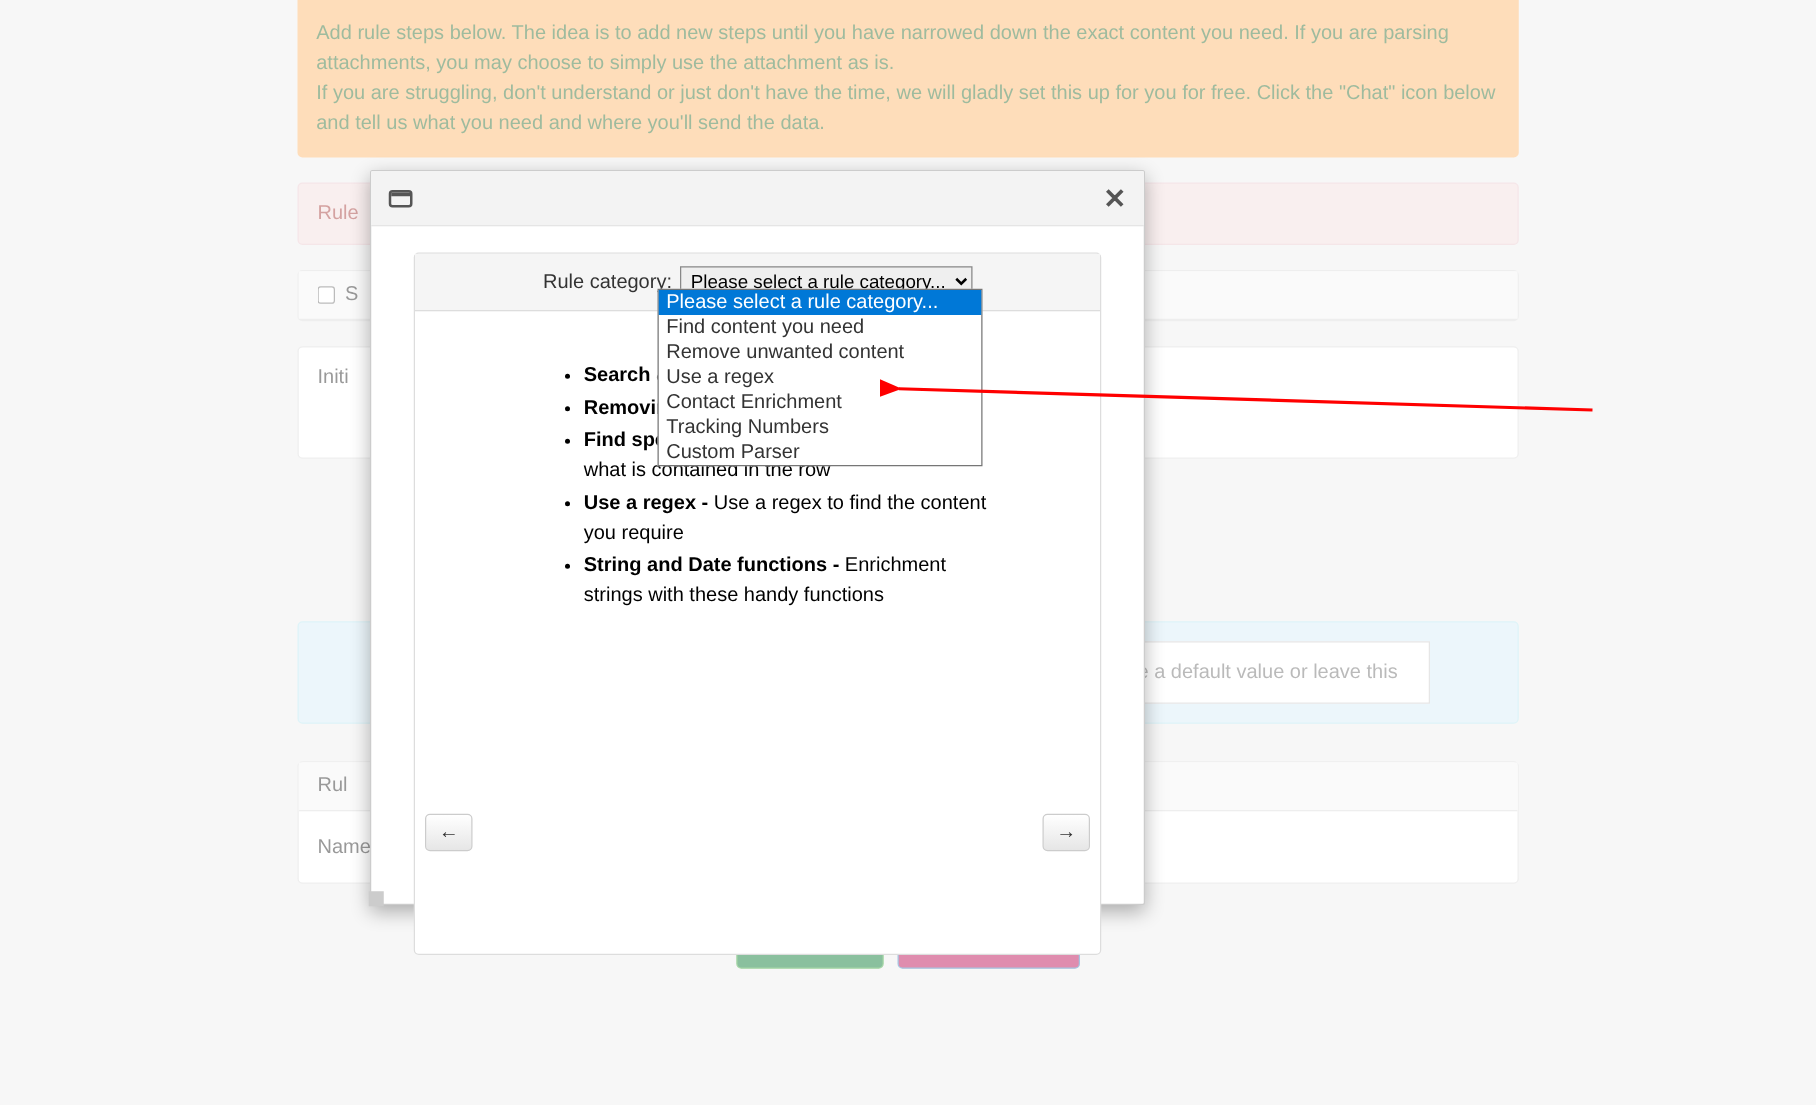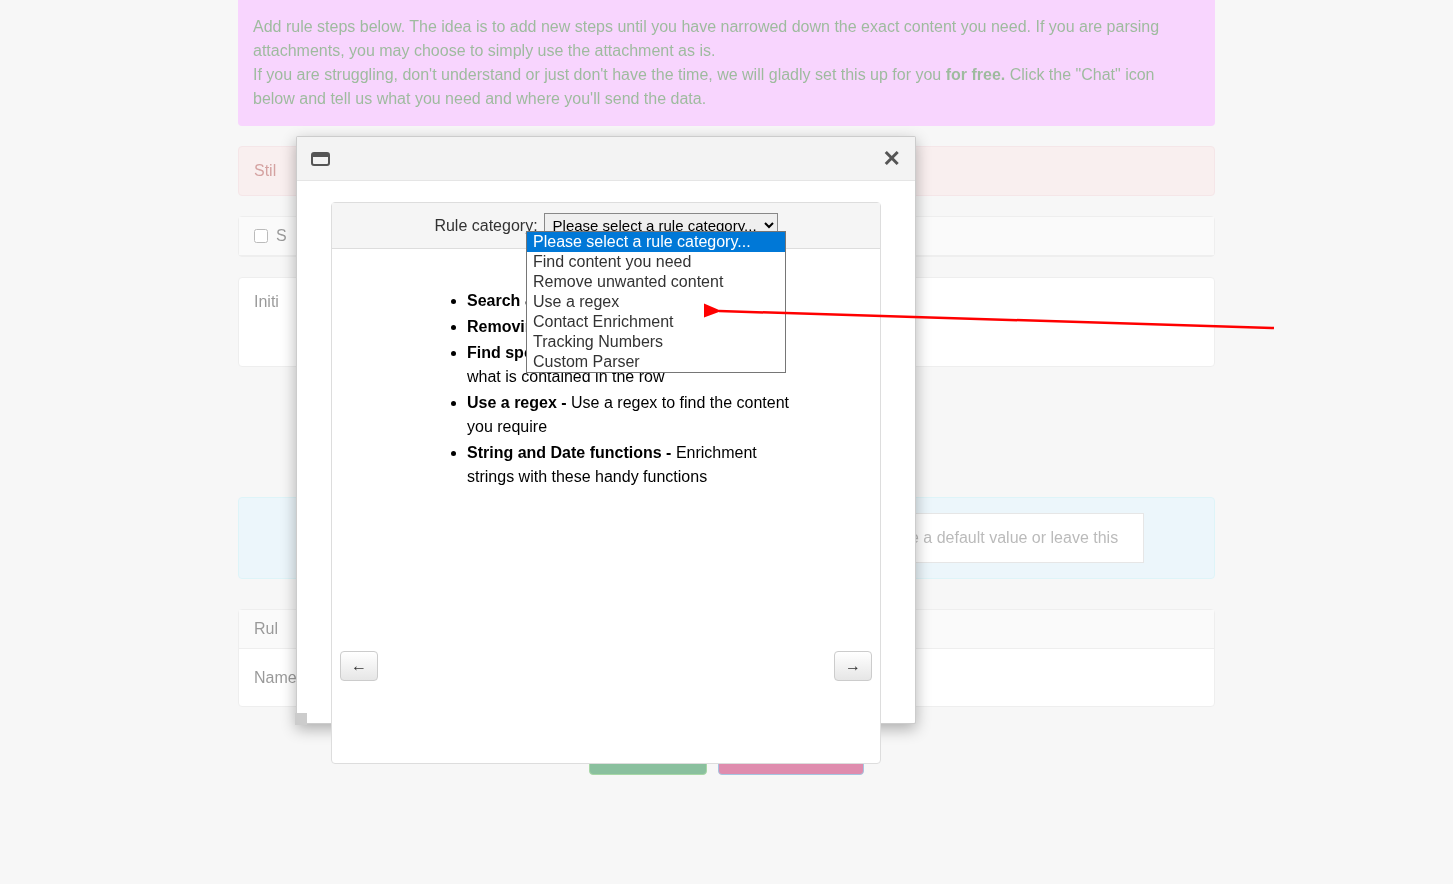--- a/index.html
+++ b/index.html
@@ -12,28 +12,28 @@
     position: relative;
     font-size: 14px;
     color: #333;
   }
   .page-container {
     width: 977px;
     margin: 0 auto;
     position: relative;
   }
   .info-panel {
-    background: #f0abfc;
+    background: #fdba74;
     color: #3c763d;
     padding: 15px;
     border-radius: 0 0 4px 4px;
     font-size: 16px;
     line-height: 1.5;
   }
-  .info-panel b { font-weight: bold; }
+  .info-panel b { font-weight: normal; }
   .warn-panel {
     background: #f2dede;
     color: #a94442;
     border: 1px solid #ebccd1;
     border-radius: 4px;
     padding: 15px;
     margin-top: 20px;
     font-size: 16px;
   }
   .block {
@@ -265,21 +265,21 @@
 </head>
 <body>
 
 <div class="page-container">
   <div class="info-panel">
     <span>Add rule steps below. The idea is to add new steps until you have narrowed down the exact content you need. If you are parsing attachments, you may choose to simply use the attachment as is.</span><br>
     <span>If you are struggling, don't understand or just don't have the time, we will gladly set this up for you </span><b>for free.</b><span> Click the "Chat" icon below and tell us what you need and where you'll send the data.</span>
   </div>
 
   <div class="warn-panel">
-    <span>Stil</span>
+    <span>Rule</span>
   </div>
 
   <div class="block">
     <div class="block-header">
       <input type="checkbox" style="">
       <span>S</span>
     </div>
   </div>
 
   <div class="block">

